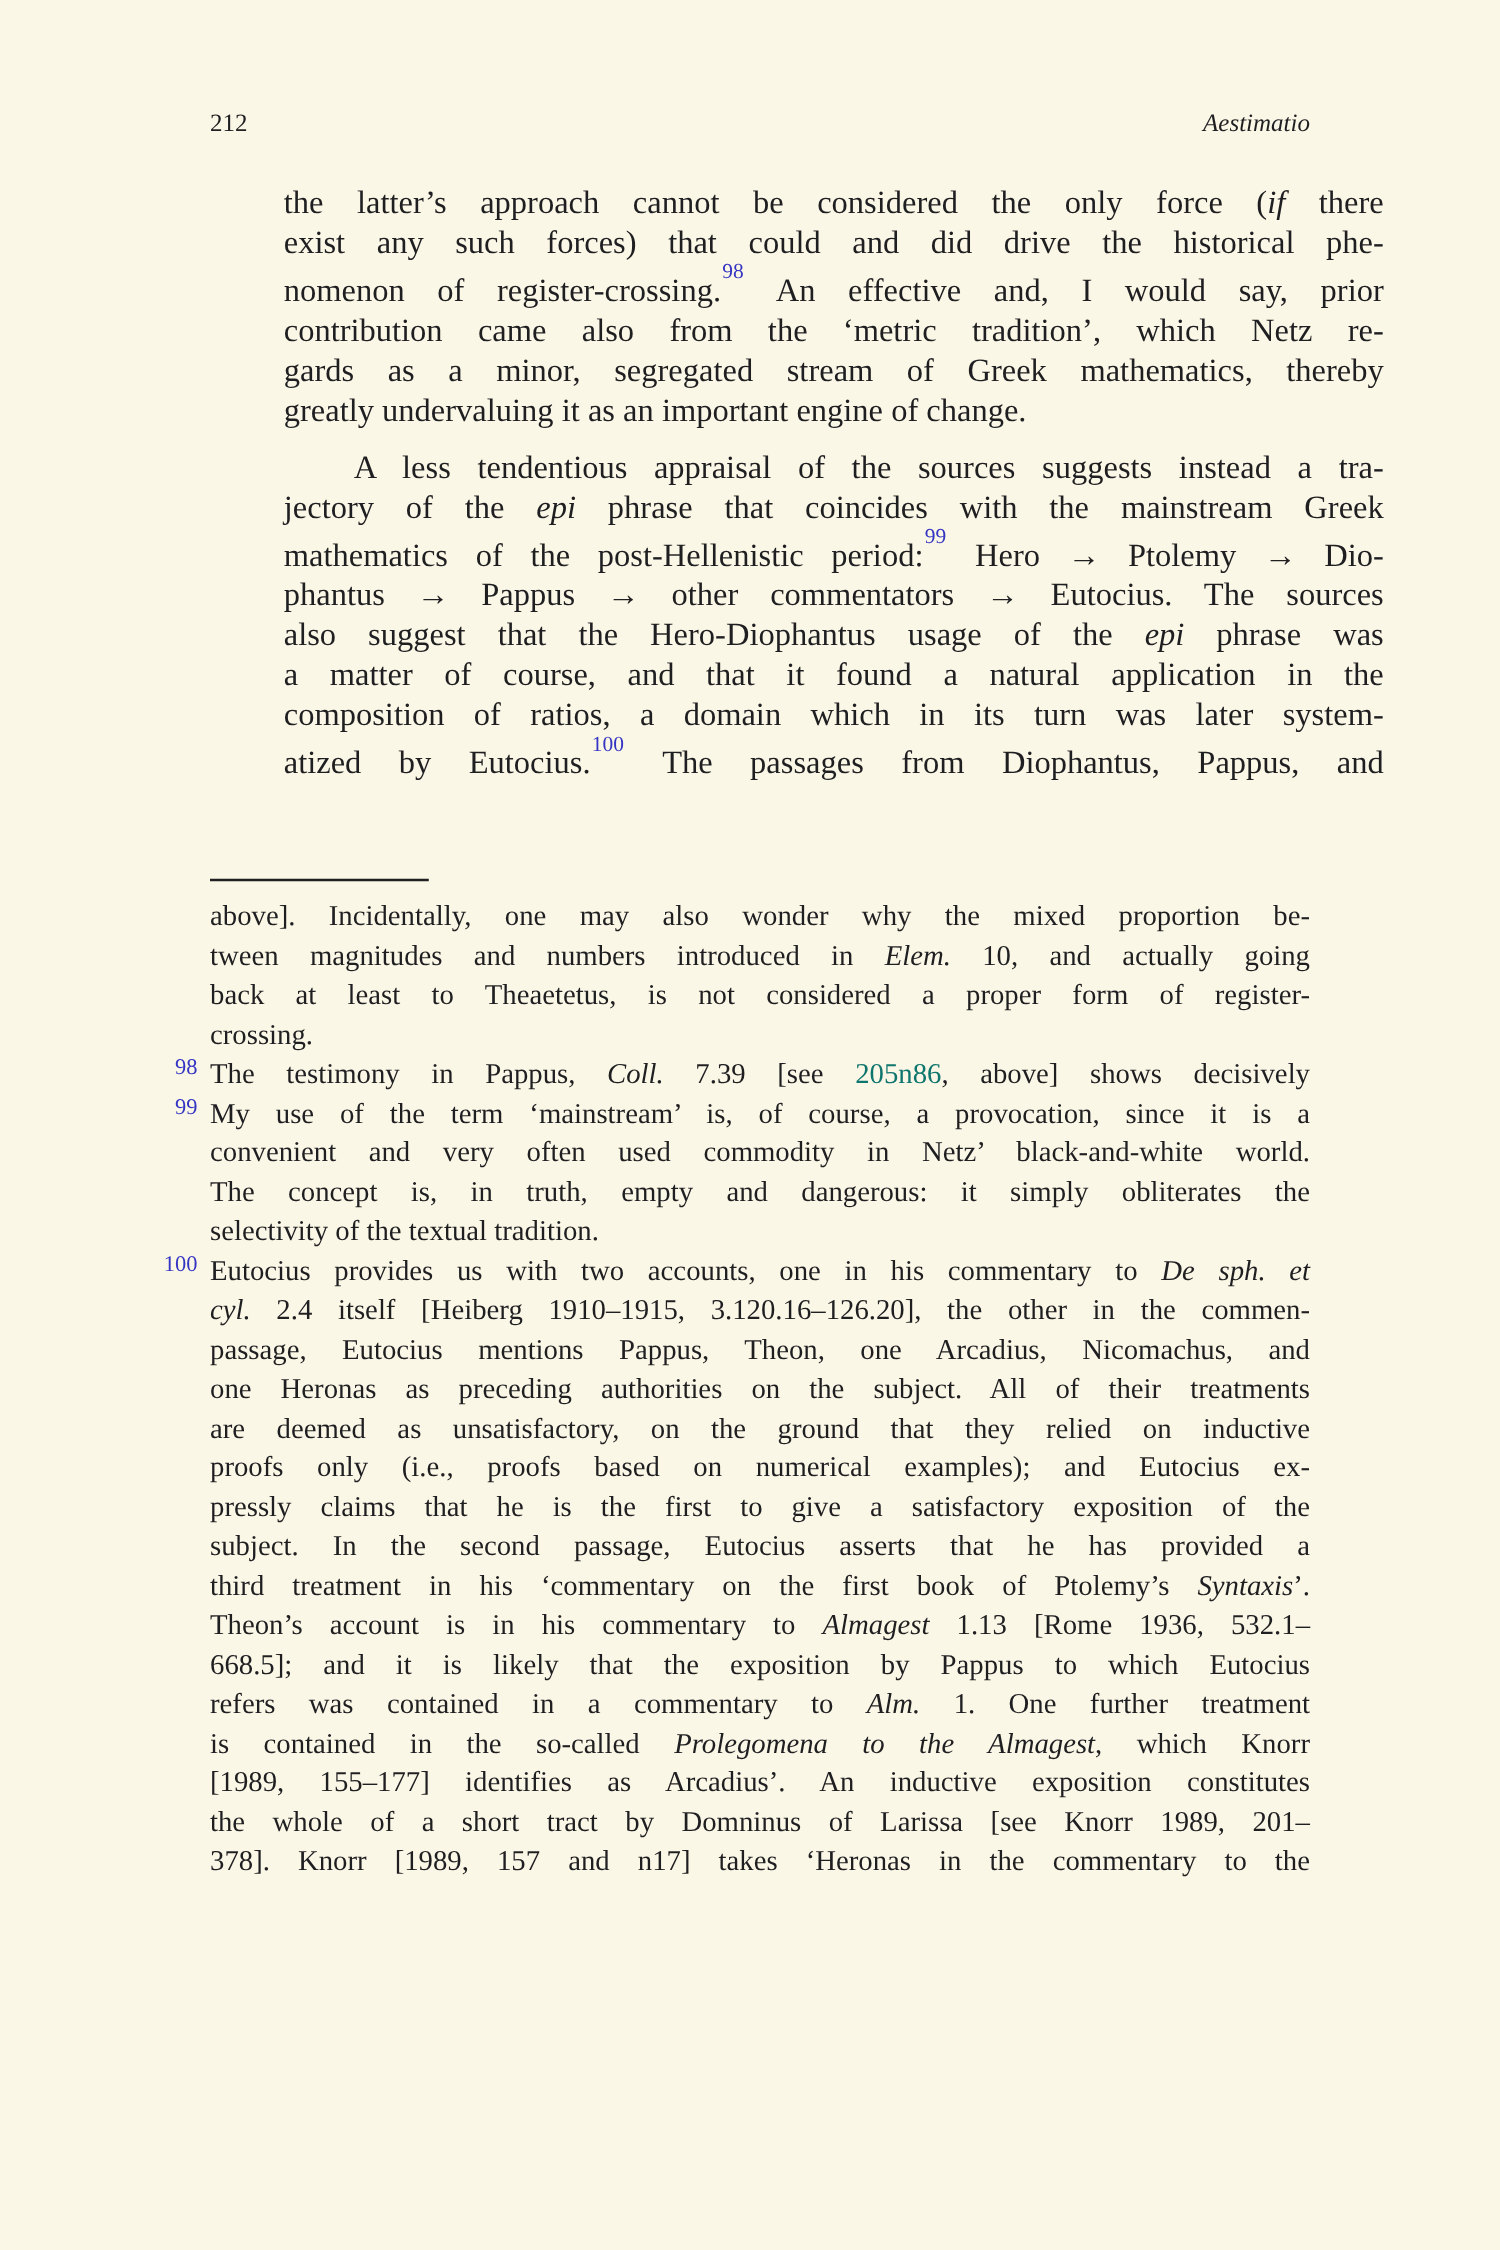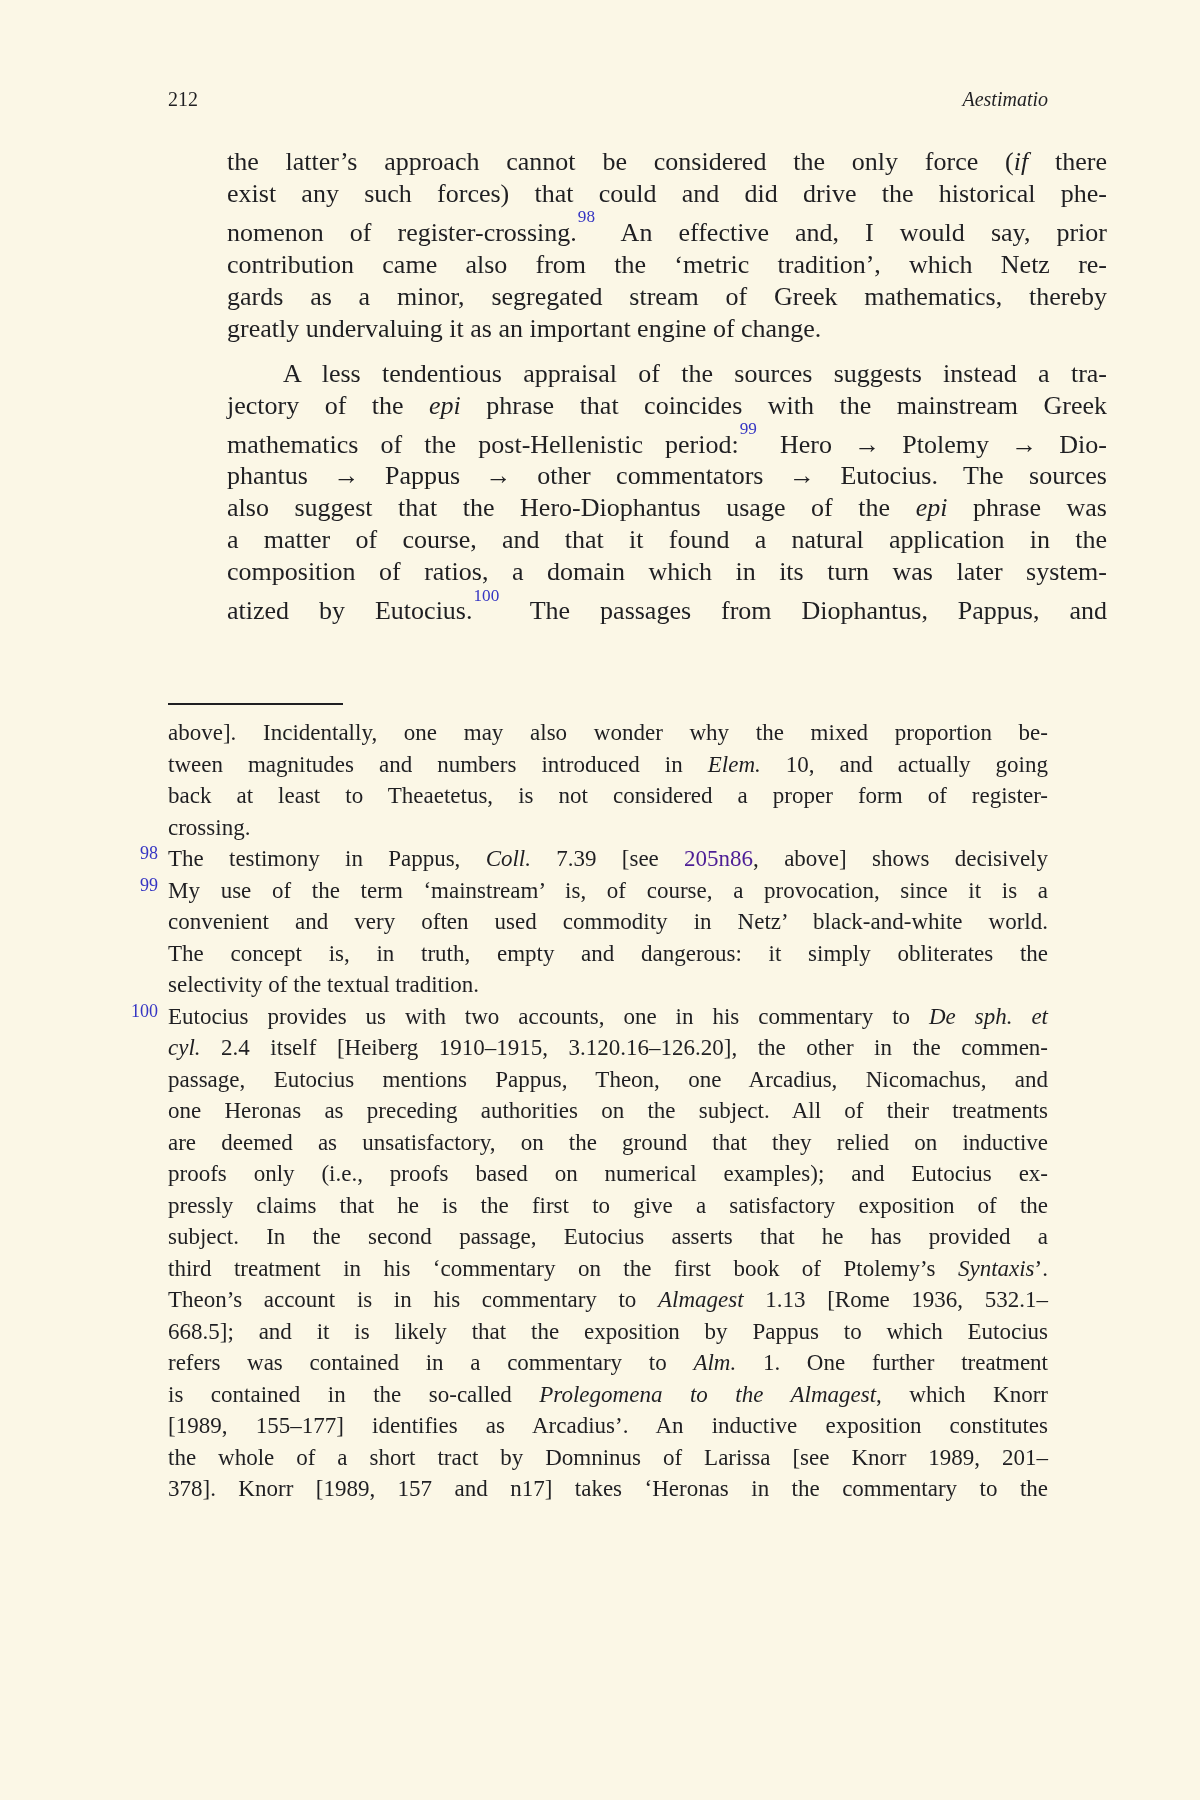--- a/index.html
+++ b/index.html
@@ -28,21 +28,21 @@
     text-align-last:justify;
   }
   .line.last{text-align-last:left;}
   .line.indent{padding-left:56px;}
   sup.fnref{
     font-size:0.66em;
     position:relative;top:-0.5em;
     color:#3535C3;
     padding:0 1px;
   }
-  .xref{color:#4c1d95;}
+  .xref{color:#0f766e;}
   #fnrule{
     position:absolute;top:703px;left:168px;
     width:175px;height:2px;background:#1F1F22;
   }
   #footnotes{
     position:absolute;top:717px;left:168px;width:880px;
     font-size:23px;line-height:31.5px;
   }
   .footnote{position:relative;}
   .fnmark{

